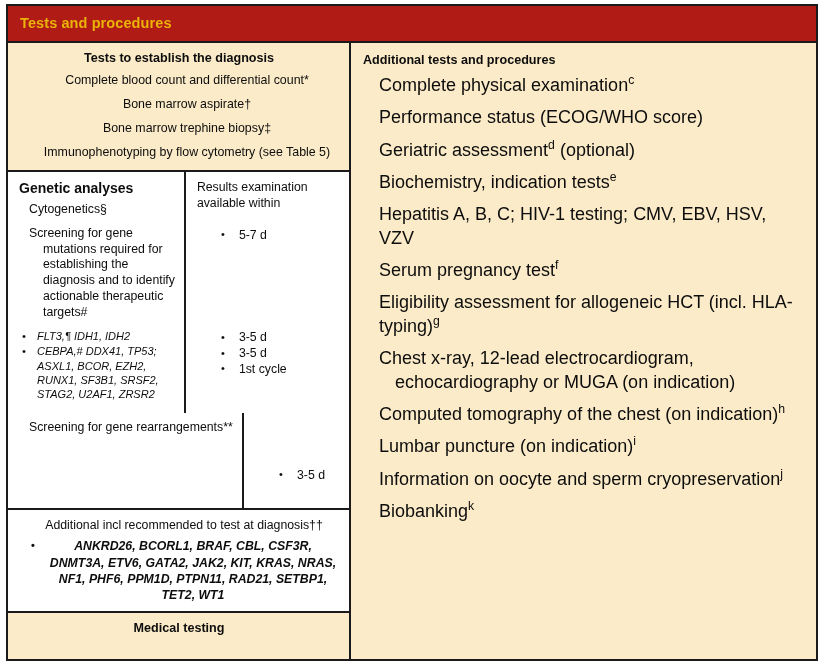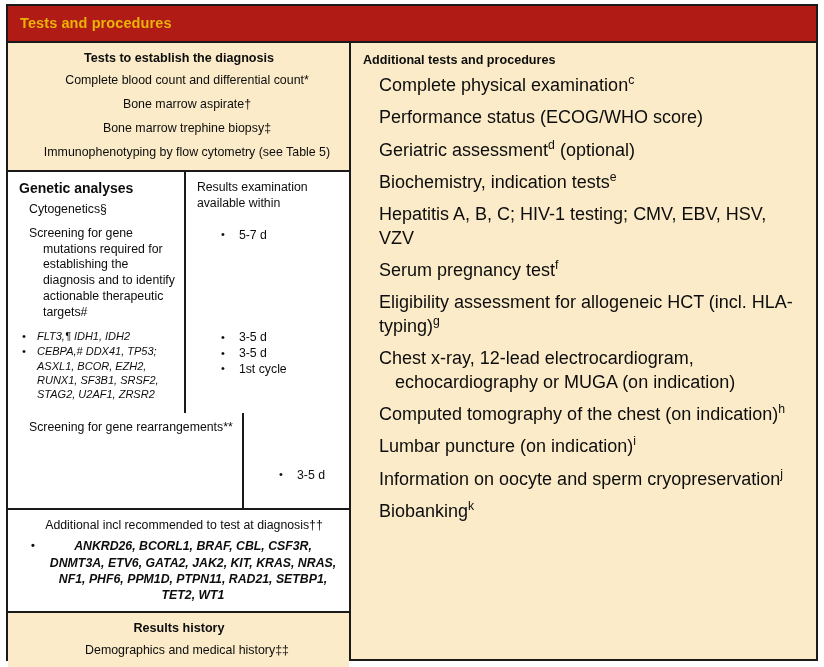--- a/index.html
+++ b/index.html
@@ -300,25 +300,22 @@
         </div>
 
         <div class="block white rule-top">
           <div class="ag-title">Additional incl recommended to test at diagnosis††</div>
           <ul class="ag">
             <li>ANKRD26, BCORL1, BRAF, CBL, CSF3R, DNMT3A, ETV6, GATA2, JAK2, KIT, KRAS, NRAS, NF1, PHF6, PPM1D, PTPN11, RAD21, SETBP1, TET2, WT1</li>
           </ul>
         </div>
 
         <div class="block cream rule-top med-block">
-          <div class="sec-title">Results history</div>
-
-          <div class="item">
-            <span>Demographics and medical history</span><span>‡‡</span>
-          </div>
+          <div class="sec-title">Medical testing</div>
+
 
         </div>
 
       </div>
 
       <div class="col-right">
         <div class="sec-title">Additional tests and procedures</div>
 
         <div class="r-item">
           <span>Complete physical examination</span><sup>c</sup>

